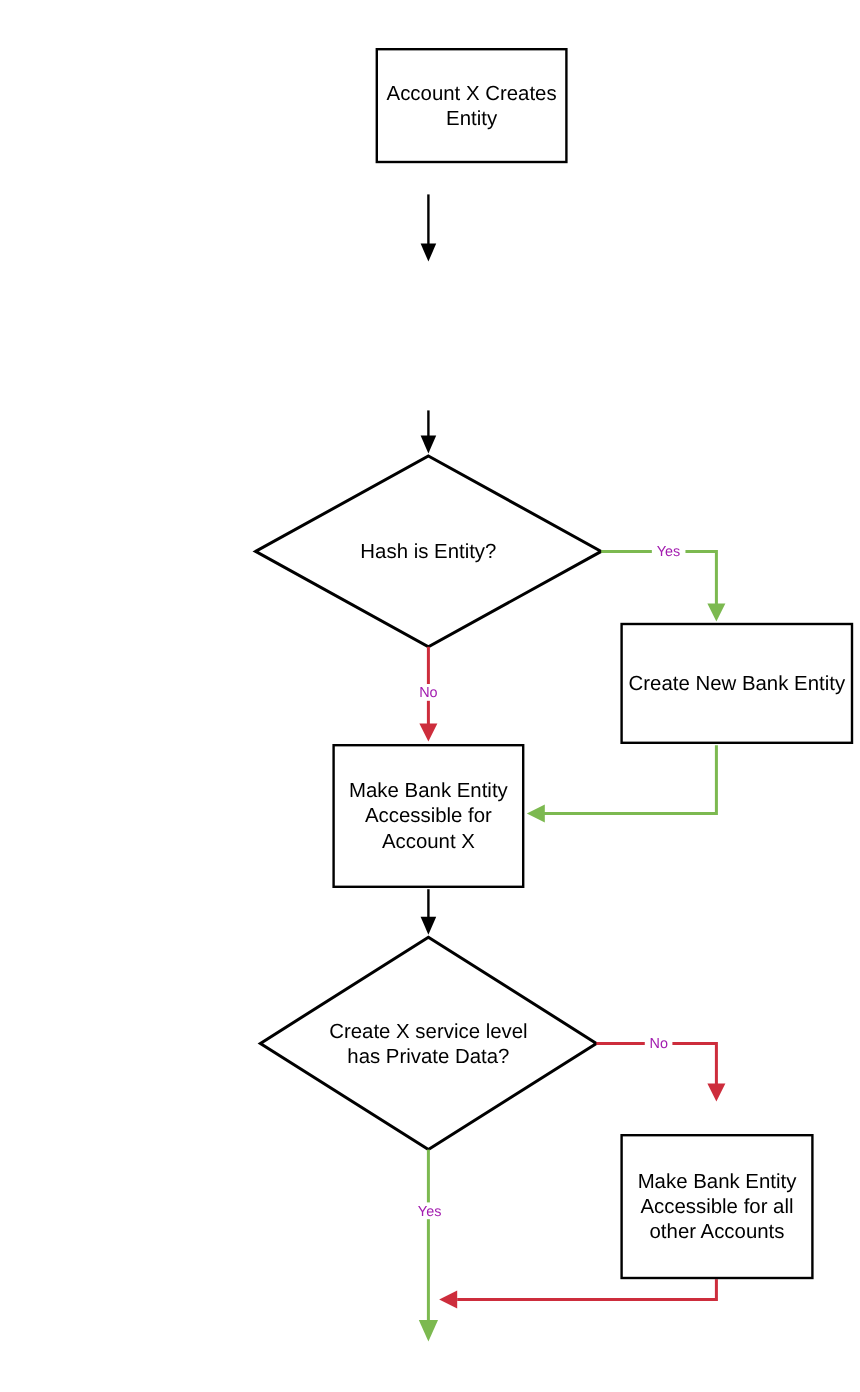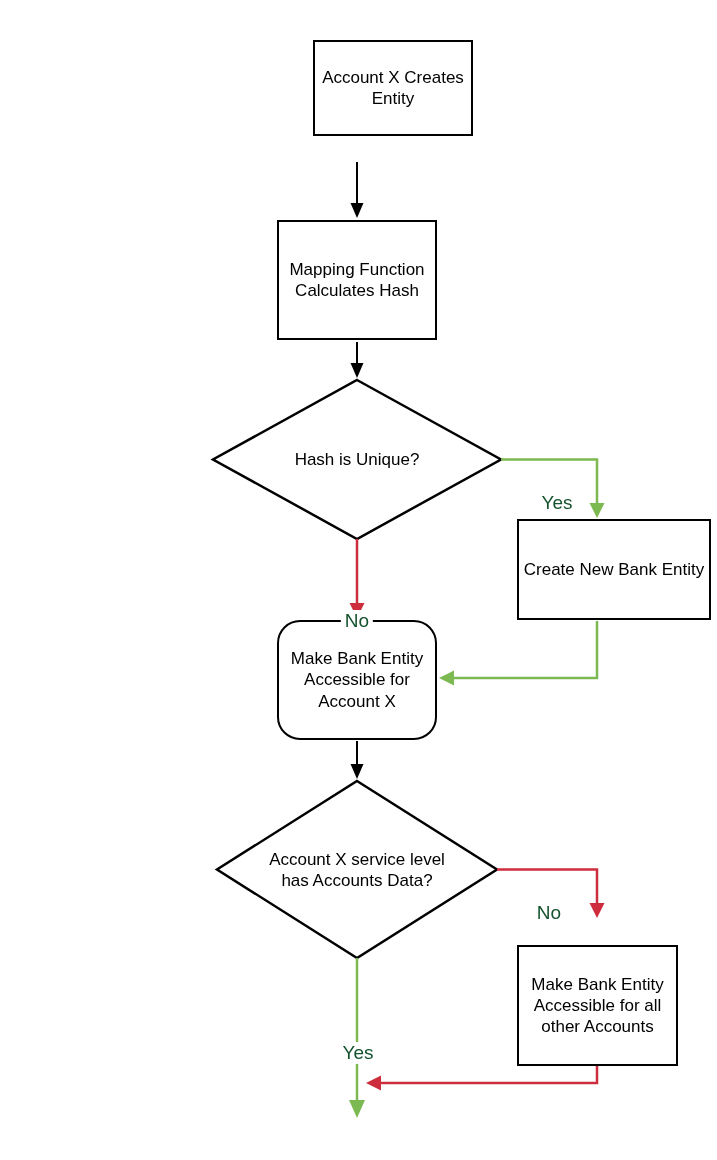--- a/index.html
+++ b/index.html
@@ -32,41 +32,40 @@
     justify-content: center;
     text-align: center;
     font-size: 17px;
     line-height: 1.25;
     color: #000000;
     padding: 2px;
   }
   .node-b1 { left: 277px; top: 40px;  width: 160px; height: 96px; margin-left: 36px; }
   .node-b2 { left: 277px; top: 220px; width: 160px; height: 120px; }
   .node-b3 { left: 517px; top: 519px; width: 194px; height: 101px; }
-  .node-b4 { left: 277px; top: 620px; width: 160px; height: 120px; border-radius: 23px; }
+  .node-b4 { left: 277px; top: 620px; width: 160px; height: 120px; }
   .node-b5 { left: 517px; top: 945px; width: 161px; height: 121px; }
   .diamond-label {
     position: absolute;
     text-align: center;
     font-size: 17px;
     line-height: 1.25;
     color: #000000;
     transform: translate(-50%, -50%);
   }
   .diamond-label-1 { left: 357px; top: 460px; width: 220px; }
   .diamond-label-2 { left: 357px; top: 870px; width: 192px; }
   .edge-label {
     position: absolute;
     transform: translate(-50%, -50%);
     background: #ffffff;
     padding: 0 4px;
-    font-size: 19px;
-    color: #14532d;
+    font-size: 12px;
+    color: #a21caf;
     white-space: nowrap;
-    margin-top: 44px;
   }
   .edge-label-yes1 { left: 557px; top: 459px; }
   .edge-label-no1  { left: 357px; top: 577px; }
   .edge-label-no2  { left: 549px; top: 869px; }
   .edge-label-yes2 { left: 358px; top: 1009px; }
 </style>
 </head>
 <body>
 
 <div class="canvas">
@@ -120,39 +119,36 @@
     <g>
       <polyline points="597,1041 597,1083 381,1083" fill="none" stroke="#cd2d3c" stroke-width="2.5"></polyline>
       <polygon points="366,1083 381,1075.5 381,1090.5" fill="#cd2d3c"></polygon>
     </g>
   </svg>
 
   <div class="node node-b1">
     <span>Account X Creates Entity</span>
   </div>
 
-  <div class="node node-b2">
-    <span>Mapping Function Calculates Hash</span>
-  </div>
 
   <div class="node node-b3">
     <span>Create New Bank Entity</span>
   </div>
 
   <div class="node node-b4">
     <span>Make Bank Entity Accessible for Account X</span>
   </div>
 
   <div class="node node-b5">
     <span>Make Bank Entity Accessible for all other Accounts</span>
   </div>
 
-  <div class="diamond-label diamond-label-1">Hash is Unique?</div>
+  <div class="diamond-label diamond-label-1">Hash is Entity?</div>
 
-  <div class="diamond-label diamond-label-2">Account X service level has Accounts Data?</div>
+  <div class="diamond-label diamond-label-2">Create X service level has Private Data?</div>
 
   <span class="edge-label edge-label-yes1">Yes</span>
 
   <span class="edge-label edge-label-no1">No</span>
 
   <span class="edge-label edge-label-no2">No</span>
 
   <span class="edge-label edge-label-yes2">Yes</span>
 
 </div>

